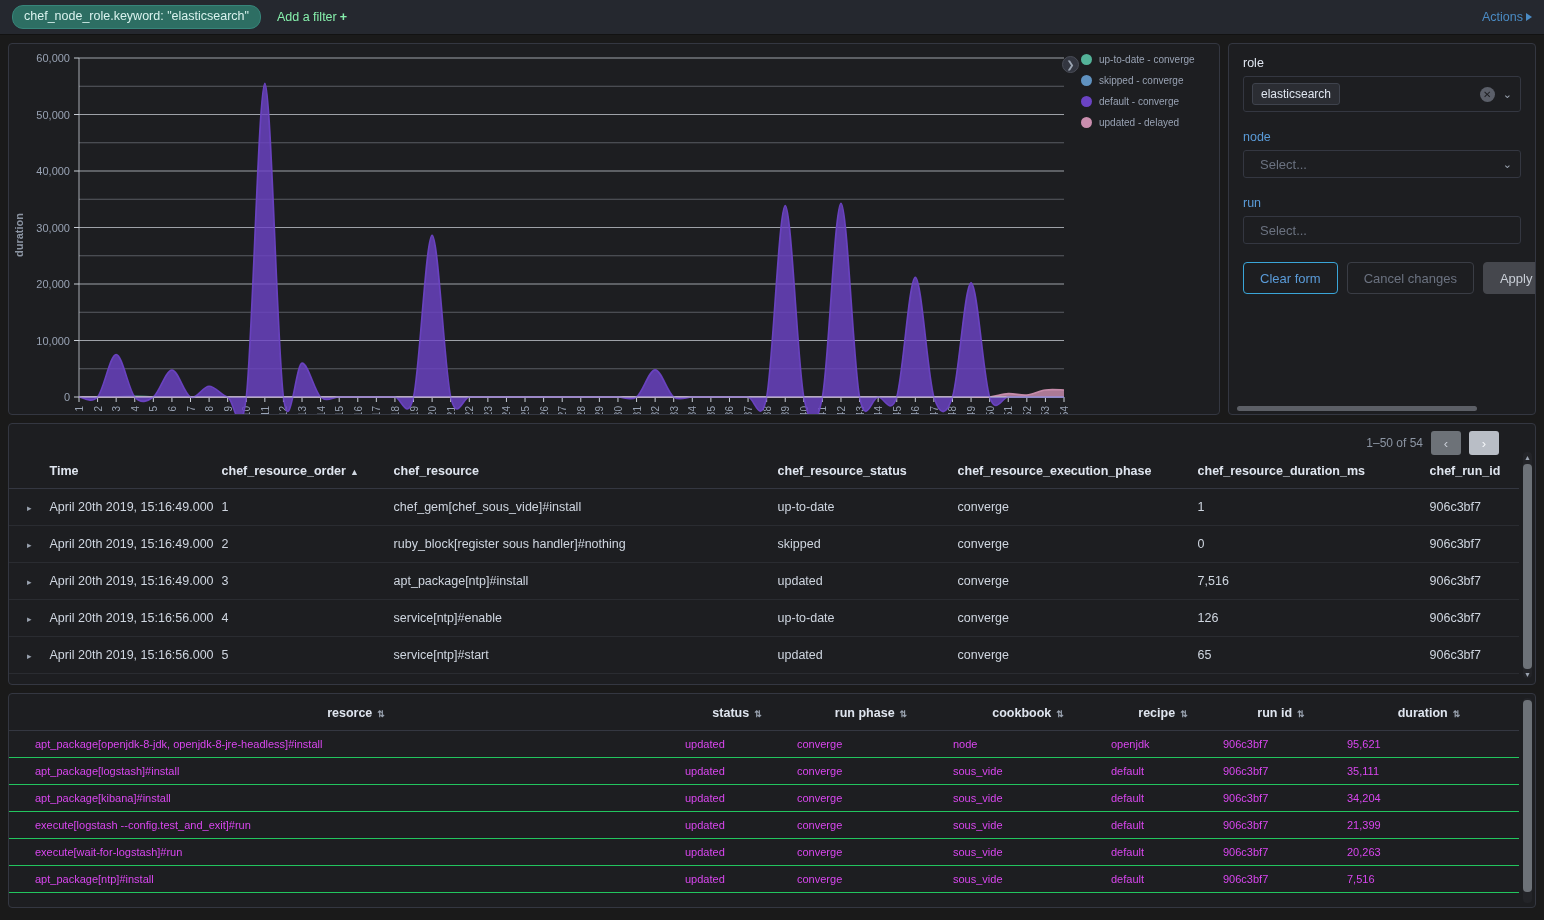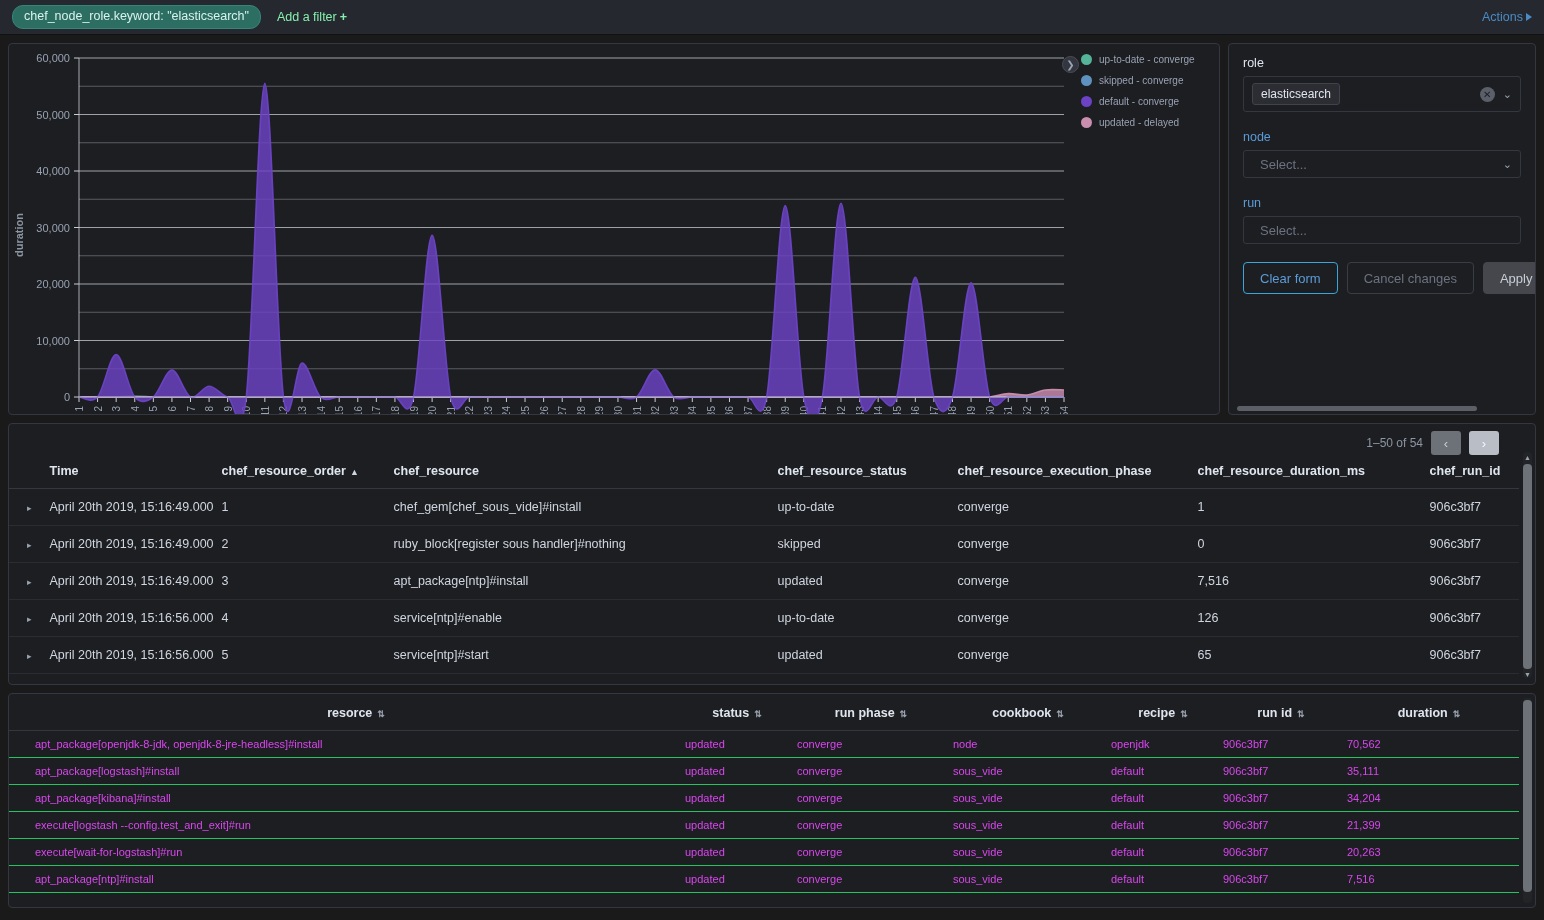--- a/index.html
+++ b/index.html
@@ -603,21 +603,21 @@
           </tr>
       </thead>
       <tbody id="bot-body">
           <tr>
             <td>apt_package[openjdk-8-jdk, openjdk-8-jre-headless]#install</td>
             <td>updated</td>
             <td>converge</td>
             <td>node</td>
             <td>openjdk</td>
             <td>906c3bf7</td>
-            <td>70,562</td>
+            <td>95,621</td>
           </tr>
           <tr>
             <td>apt_package[logstash]#install</td>
             <td>updated</td>
             <td>converge</td>
             <td>sous_vide</td>
             <td>default</td>
             <td>906c3bf7</td>
             <td>35,111</td>
           </tr>

